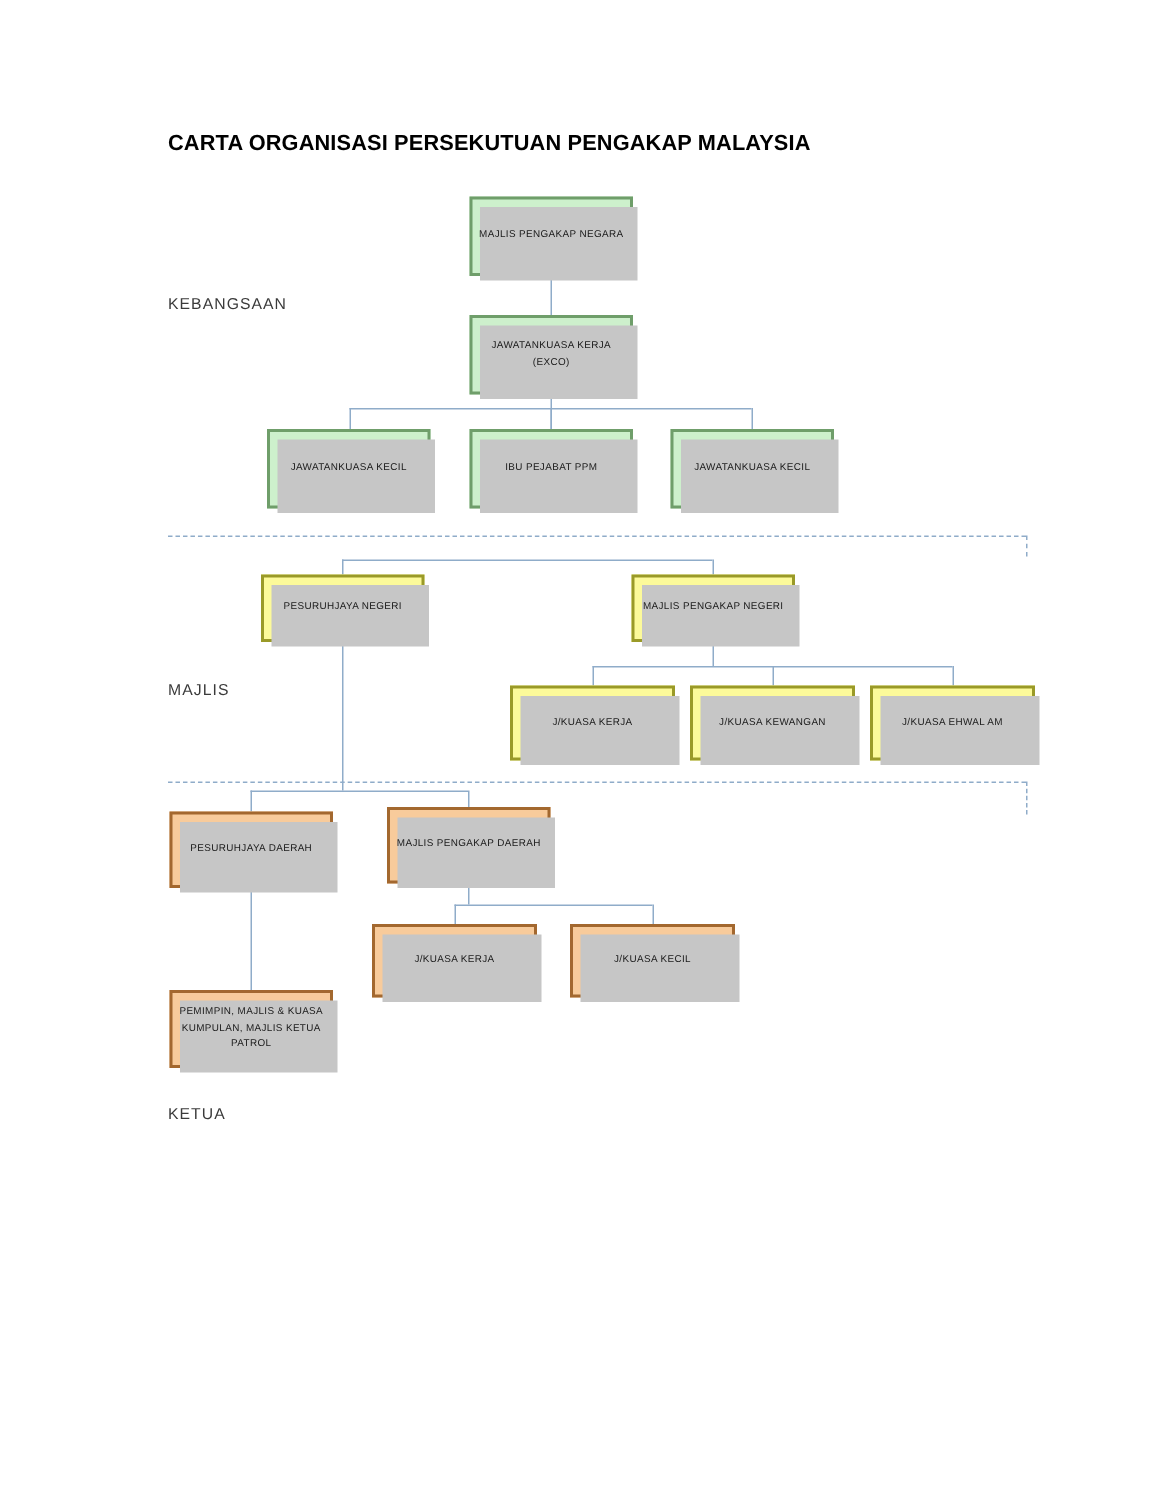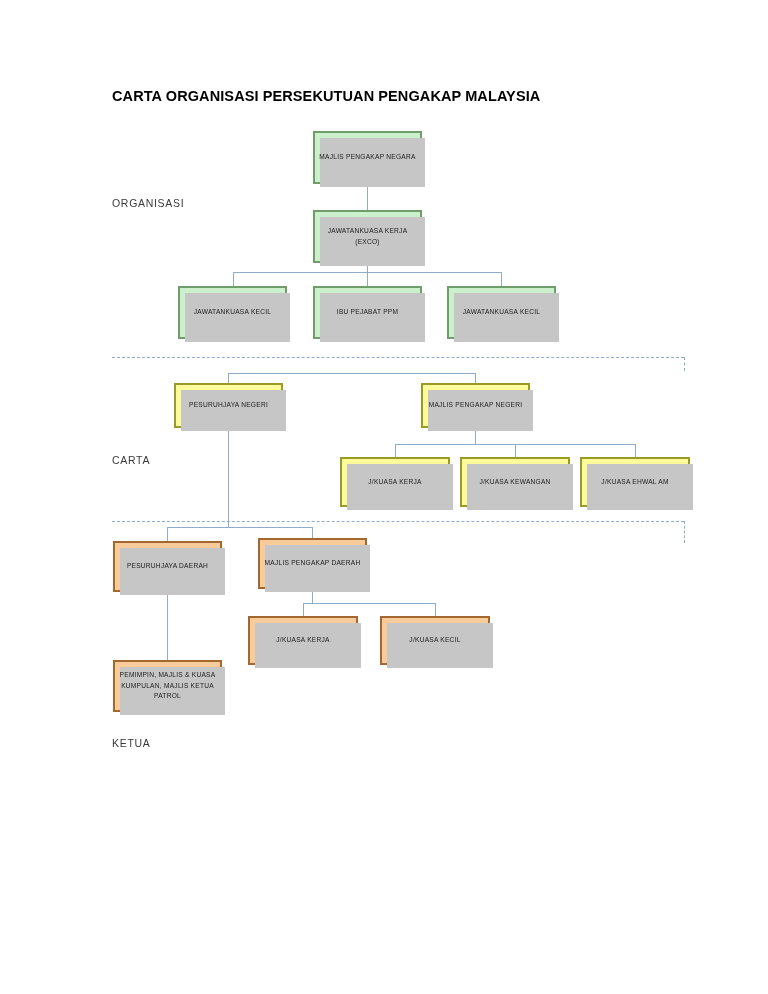--- a/index.html
+++ b/index.html
@@ -110,22 +110,22 @@
     z-index: 2;
   }
 </style>
 </head>
 <body>
 
 <div id="chart-root">
 
   <div class="chart-title">CARTA ORGANISASI PERSEKUTUAN PENGAKAP MALAYSIA</div>
 
-  <div class="tier-label" style="left:112px; top:197px;">ORGANISASI</div>
-  <div class="tier-label" style="left:112px; top:454px;">CARTA</div>
+  <div class="tier-label" style="left:112px; top:197px;">KEBANGSAAN</div>
+  <div class="tier-label" style="left:112px; top:454px;">MAJLIS</div>
   <div class="tier-label" style="left:112px; top:737px;">KETUA</div>
 
   <div class="node green" style="left:313px; top:131px; width:109px; height:53px;">
     <span class="node-text">MAJLIS PENGAKAP NEGARA</span>
   </div>
 
   <div class="conn v" style="left:367px; top:184px; height:26px;"></div>
 
   <div class="node green" style="left:313px; top:210px; width:109px; height:53px;">
     <span class="node-text">JAWATANKUASA KERJA (EXCO)</span>

